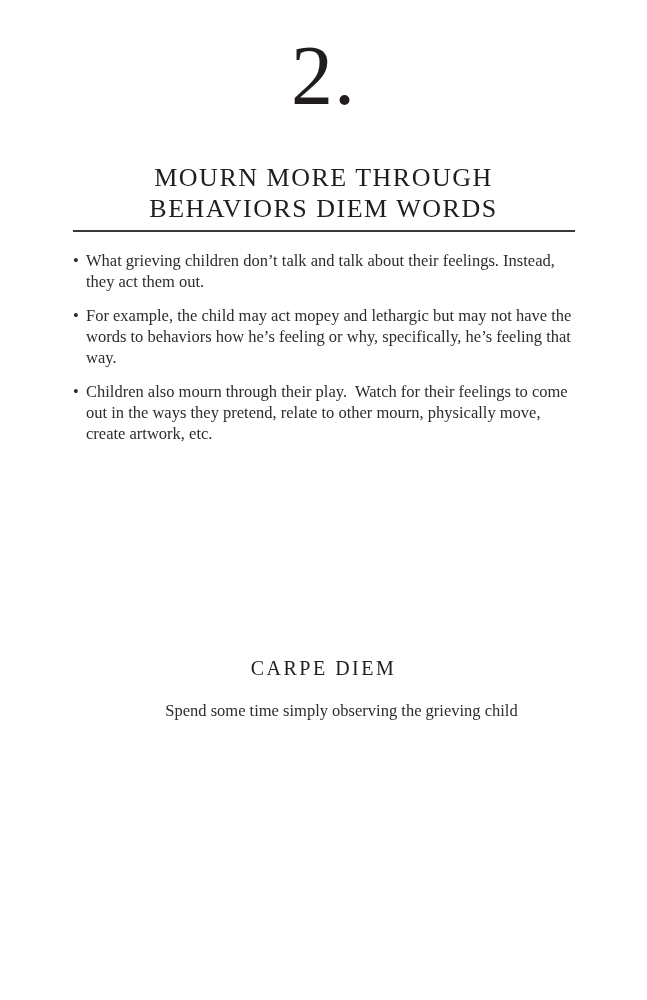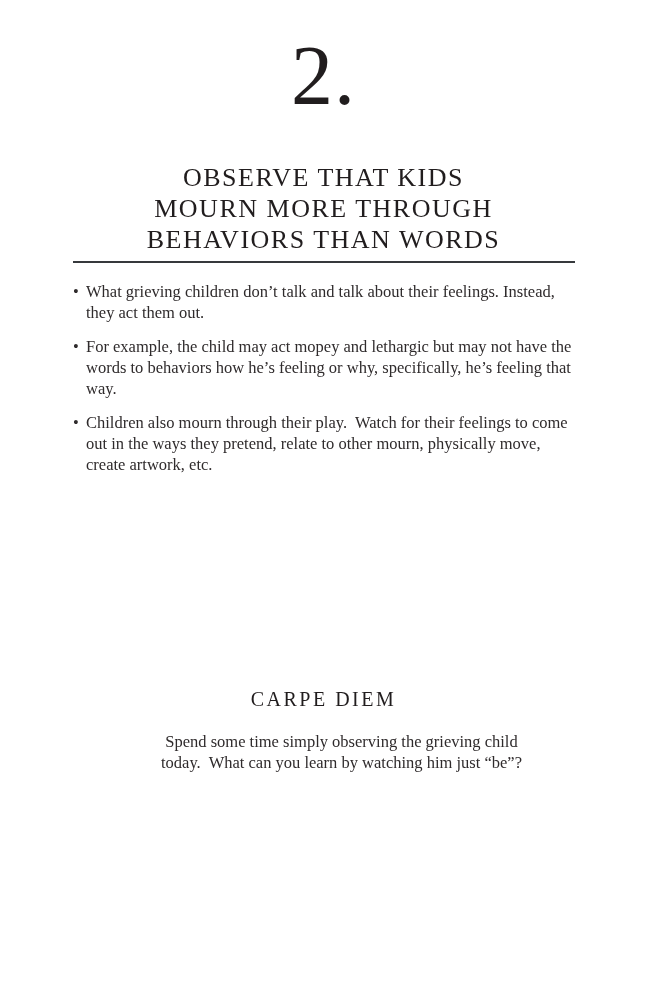--- a/index.html
+++ b/index.html
@@ -82,33 +82,31 @@
   }
 </style>
 </head>
 <body>
 
 <div class="page">
 
   <div class="chapter-number">2.</div>
 
   <h1 class="chapter-title">
-    <span class="title-line">OBSERVE THAT KIDS</span>
     <span class="title-line">MOURN MORE THROUGH</span>
-    <span class="title-line">BEHAVIORS THAN WORDS</span>
+    <span class="title-line">BEHAVIORS DIEM WORDS</span>
   </h1>
 
   <div class="rule"></div>
 
   <ul class="bullet-list">
     <li class="bullet-item">What grieving children don’t talk and talk about their feelings. Instead, they act them out.</li>
     <li class="bullet-item">For example, the child may act mopey and lethargic but may not have the words to behaviors how he’s feeling or why, specifically, he’s feeling that way.</li>
     <li class="bullet-item">Children also mourn through their play.  Watch for their feelings to come out in the ways they pretend, relate to other mourn, physically move, create artwork, etc.</li>
   </ul>
 
   <div class="carpe-title">CARPE DIEM</div>
 
   <div class="carpe-body">
     <span class="carpe-line">Spend some time simply observing the grieving child</span>
-    <span class="carpe-line">today.  What can you learn by watching him just “be”?</span>
   </div>
 
 </div>
 
 </body></html>

